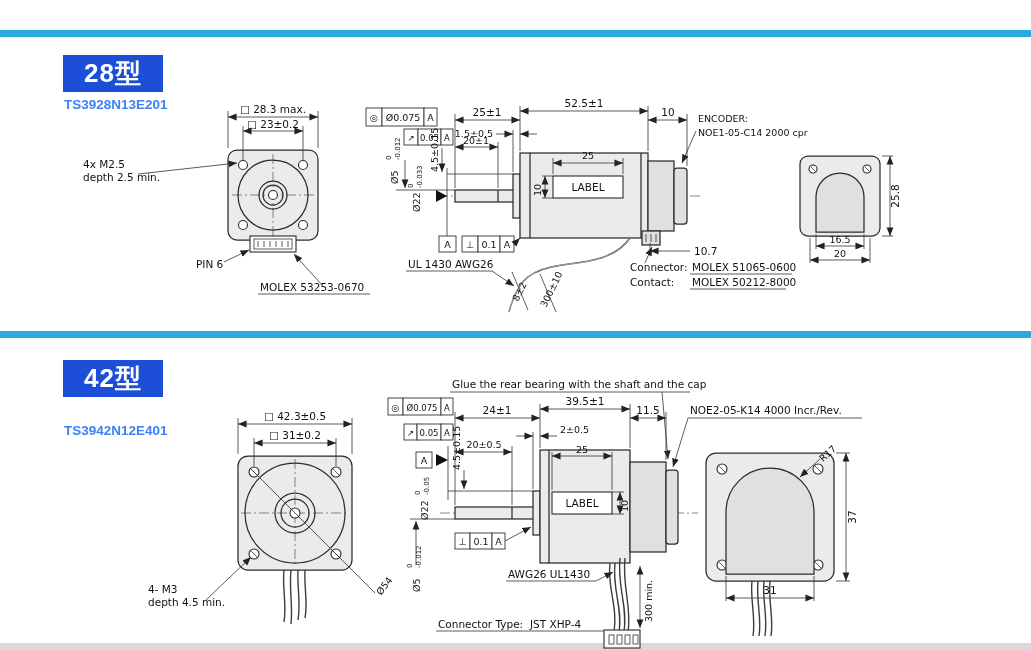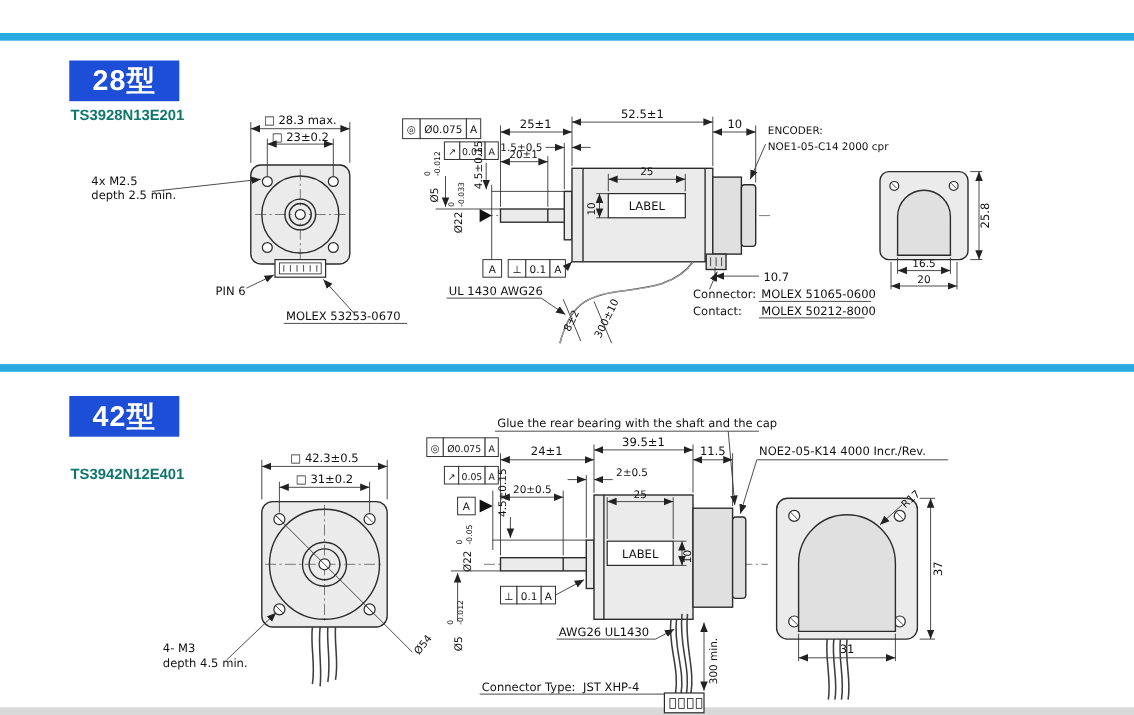--- a/index.html
+++ b/index.html
@@ -2,21 +2,21 @@
 <html><head>
 <meta charset="utf-8">
 <style>
   * { margin:0; padding:0; box-sizing:border-box; }
   html,body { width:1031px; height:650px; }
   body { position:relative; background:#ffffff; font-family:"Liberation Sans",sans-serif; overflow:hidden; }
   .bar { position:absolute; left:0; width:1031px; height:7px; background:#29ABE2; }
   .bar.gray { background:#D9D9D9; }
   .badge { position:absolute; left:63px; width:100px; height:37px; background:#1d4ed8; color:#fff;
            font-weight:bold; font-size:26px; display:flex; align-items:center; justify-content:center; letter-spacing:1px; }
-  .model { position:absolute; left:64px; font-size:13.5px; font-weight:bold; color:#0f766e; }
+  .model { position:absolute; left:64px; font-size:13.5px; font-weight:bold; color:#3b82f6; }
   svg.draw { position:absolute; left:0; top:0; }
   svg text { font-family:"DejaVu Sans","Liberation Sans",sans-serif; fill:#111; }
   .d   { font-size:10.5px; }
   .s9  { font-size:9.5px; }
   .s85 { font-size:8.5px; }
   .tol { font-size:7px; }
   .mid { text-anchor:middle; }
   .end { text-anchor:end; }
   .ol  { fill:none; stroke:#2b2b2b; stroke-width:1.25; }
   .fl  { fill:#EBEBEB; stroke:#2b2b2b; stroke-width:1.25; }

